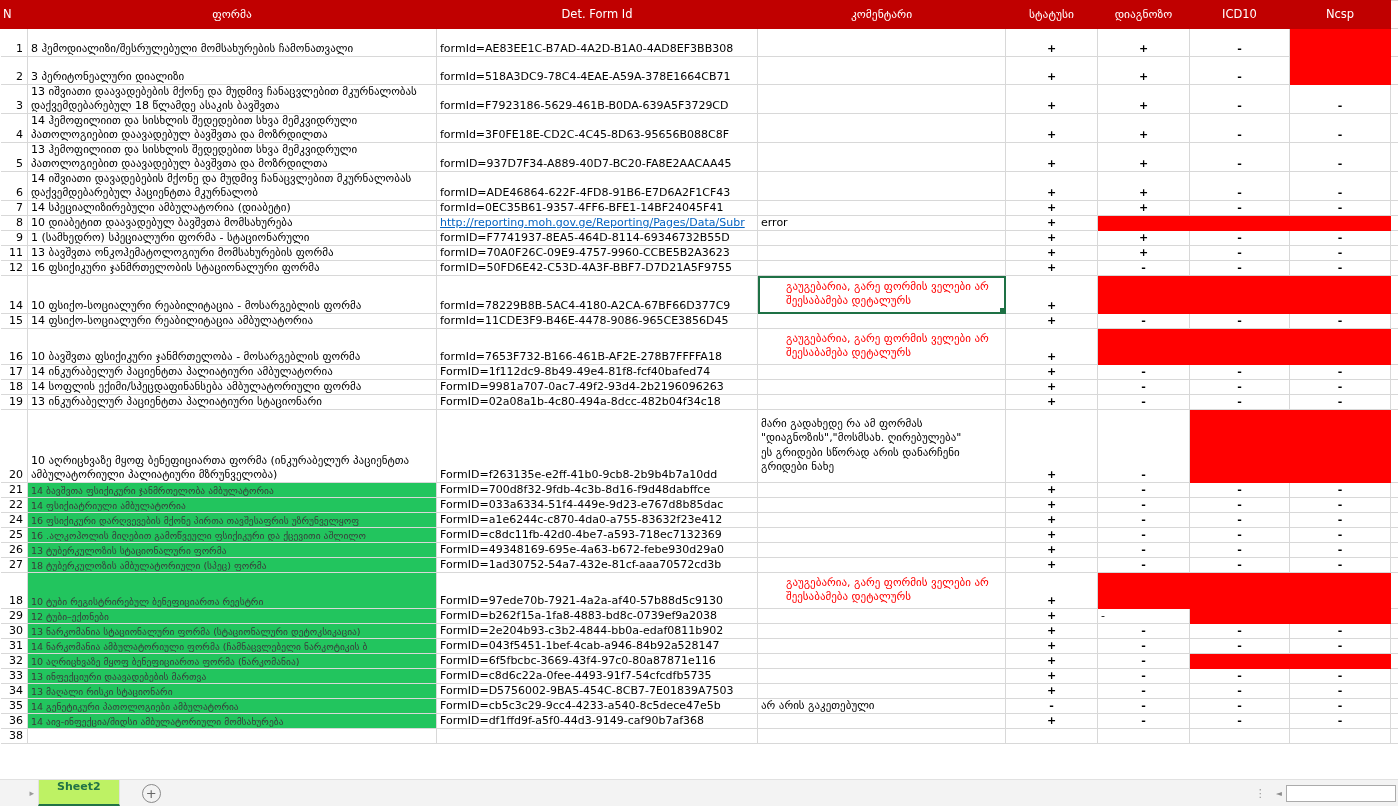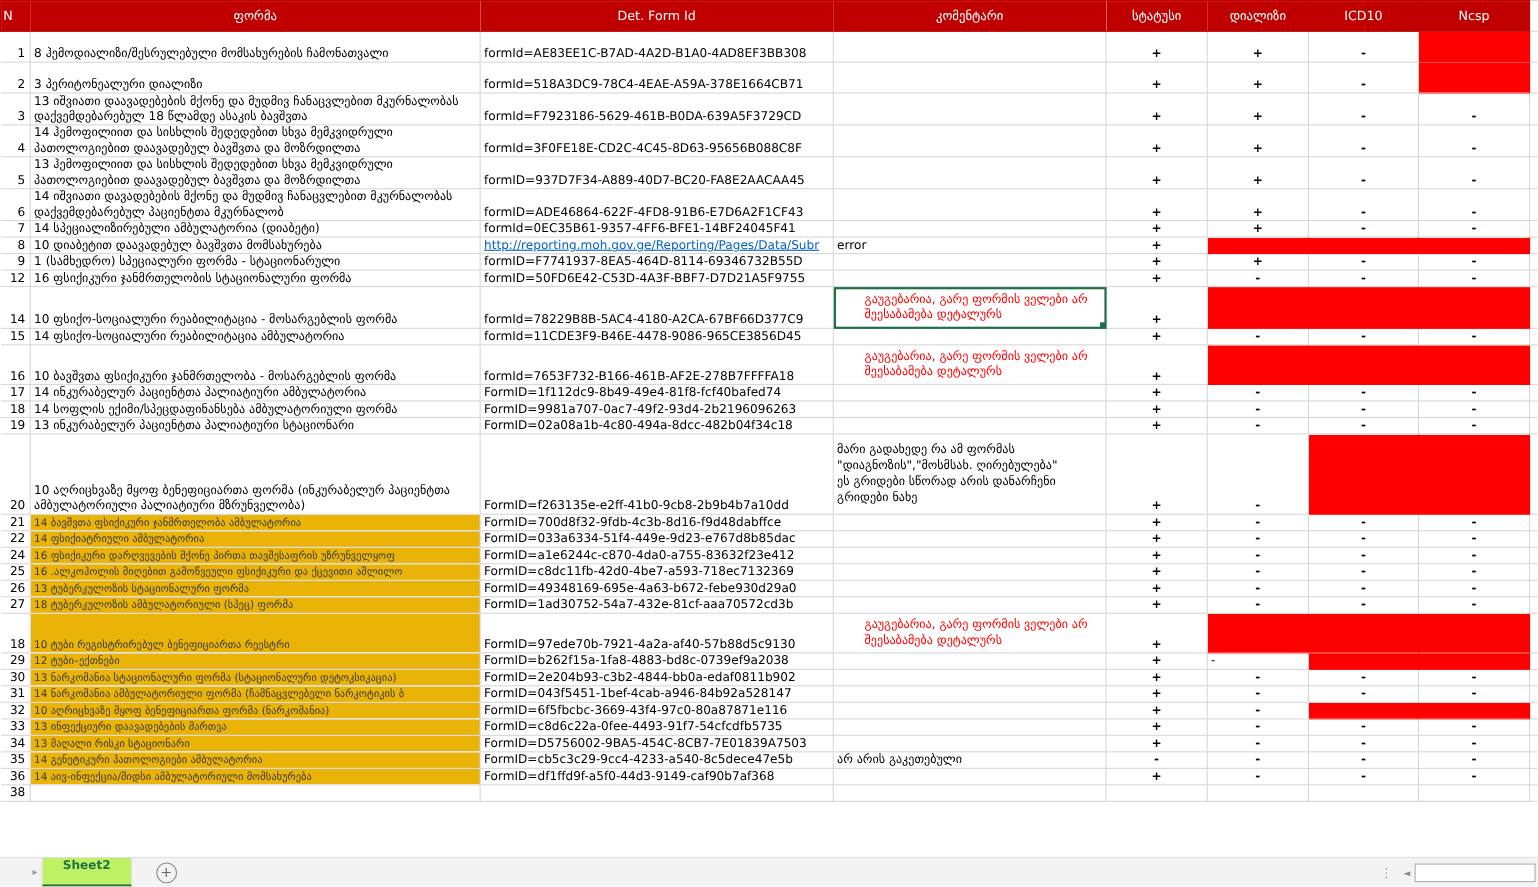--- a/index.html
+++ b/index.html
@@ -9,21 +9,21 @@
   .sheet{height:780px;overflow:hidden;background:#fff;}
   table{border-collapse:collapse;table-layout:fixed;width:1398px;}
   td,th{box-sizing:border-box;border:1px solid #d8d8d8;overflow:hidden;
         white-space:nowrap;vertical-align:bottom;padding:0 3px 1px 3px;
         font-size:11px;color:#000;font-weight:400;}
   thead th{background:#c00000;color:#fff;border:1px solid #c00000;
         height:28px;vertical-align:middle;text-align:center;font-size:11.5px;}
   thead th.nhead{text-align:left;padding-left:2px;}
   thead th.filler{background:#fff;border:1px solid #d8d8d8;}
   .col-n{text-align:right;padding-right:4px;border-left:none;}
-  .col-form.gray{background:#eab308;font-size:9.5px;color:#3a3a3a;}
+  .col-form.gray{background:#22c55e;font-size:9.5px;color:#3a3a3a;}
   .wrap{white-space:normal;line-height:13.5px;}
   .multiline{white-space:pre-line;line-height:14.5px;vertical-align:middle;}
   .redtext{color:#ff0000;padding-left:28px;}
   .mark{text-align:center;font-weight:600;}
   .mark.left{text-align:left;font-weight:400;}
   .redfill{background:#ff0000;border-color:#ff0000;}
   td.selected{outline:2px solid #1e7145;outline-offset:-2px;position:relative;}
   td.selected::after{content:'';position:absolute;right:0;bottom:0;width:5px;height:5px;
         background:#1e7145;}
   .col-id a{color:#0563c1;text-decoration:underline;}
@@ -63,21 +63,21 @@
           <col style="width:101px">
           <col style="width:8px">
       </colgroup>
       <thead>
         <tr>
           <th class="nhead">N</th>
           <th>ფორმა</th>
           <th>Det. Form Id</th>
           <th>კომენტარი</th>
           <th>სტატუსი</th>
-          <th>დიალიზი</th>
+          <th>დიაგნოზო</th>
           <th>ICD10</th>
           <th>Ncsp</th>
           <th class="filler"></th>
         </tr>
       </thead>
       <tbody id="sheet-body">
           <tr style="height: 28px;">
             <td class="col-n">1</td>
             <td class="col-form">8 ჰემოდიალიზი/შესრულებული მომსახურების ჩამონათვალი</td>
             <td class="col-id">formId=AE83EE1C-B7AD-4A2D-B1A0-4AD8EF3BB308</td>
@@ -162,20 +162,31 @@
             <td class="col-status mark">+</td>
             <td class="col-diag redfill mark"></td>
             <td class="col-icd10 redfill mark"></td>
             <td class="col-ncsp redfill mark"></td>
             <td class="col-filler"></td>
           </tr>
           <tr style="height: 14px;">
             <td class="col-n">9</td>
             <td class="col-form">1 (სამხედრო) სპეციალური ფორმა - სტაციონარული</td>
             <td class="col-id">formID=F7741937-8EA5-464D-8114-69346732B55D</td>
+            <td class="col-comment"></td>
+            <td class="col-status mark">+</td>
+            <td class="col-diag mark">+</td>
+            <td class="col-icd10 mark">-</td>
+            <td class="col-ncsp mark">-</td>
+            <td class="col-filler"></td>
+          </tr>
+          <tr style="height: 14px;">
+            <td class="col-n">11</td>
+            <td class="col-form">13 ბავშვთა ონკოჰემატოლოგიური მომსახურების ფორმა</td>
+            <td class="col-id">formID=70A0F26C-09E9-4757-9960-CCBE5B2A3623</td>
             <td class="col-comment"></td>
             <td class="col-status mark">+</td>
             <td class="col-diag mark">+</td>
             <td class="col-icd10 mark">-</td>
             <td class="col-ncsp mark">-</td>
             <td class="col-filler"></td>
           </tr>
           <tr style="height: 15px;">
             <td class="col-n">12</td>
             <td class="col-form">16 ფსიქიკური ჯანმრთელობის სტაციონალური ფორმა</td>

